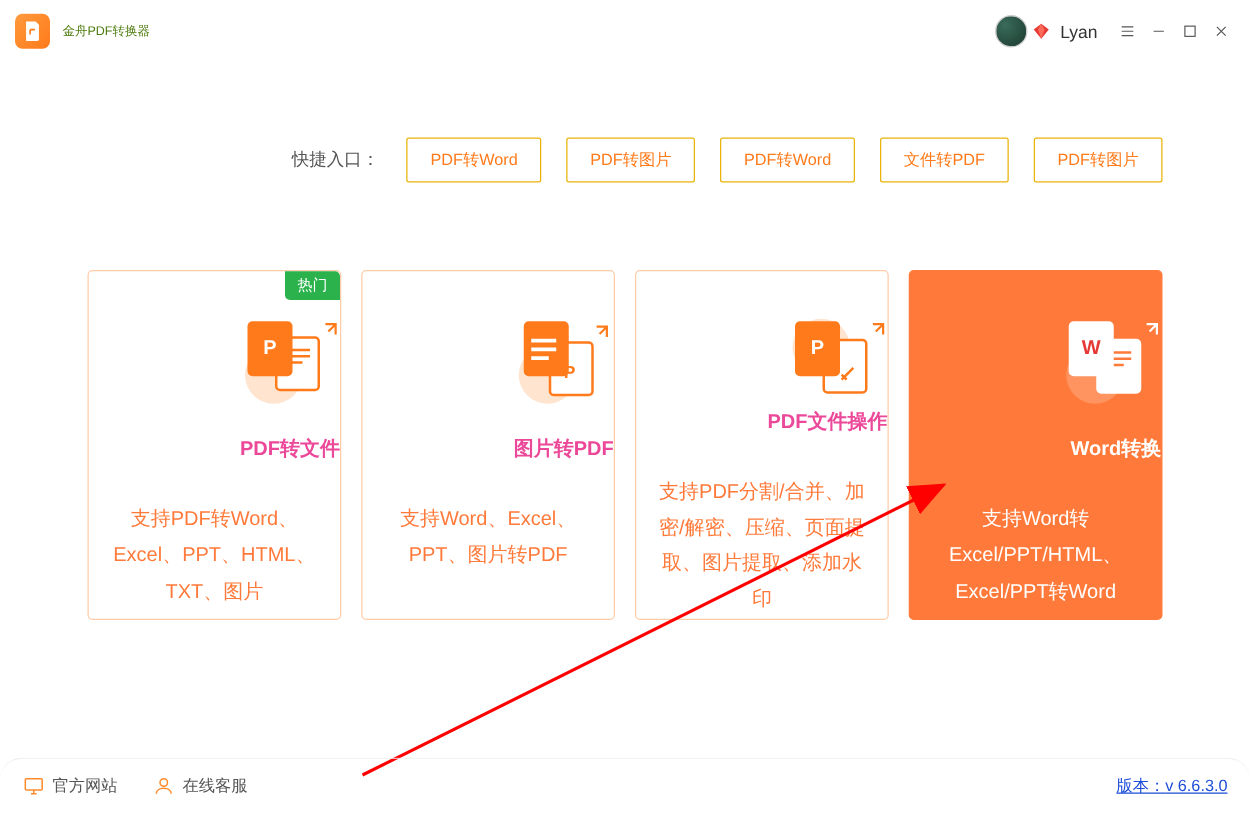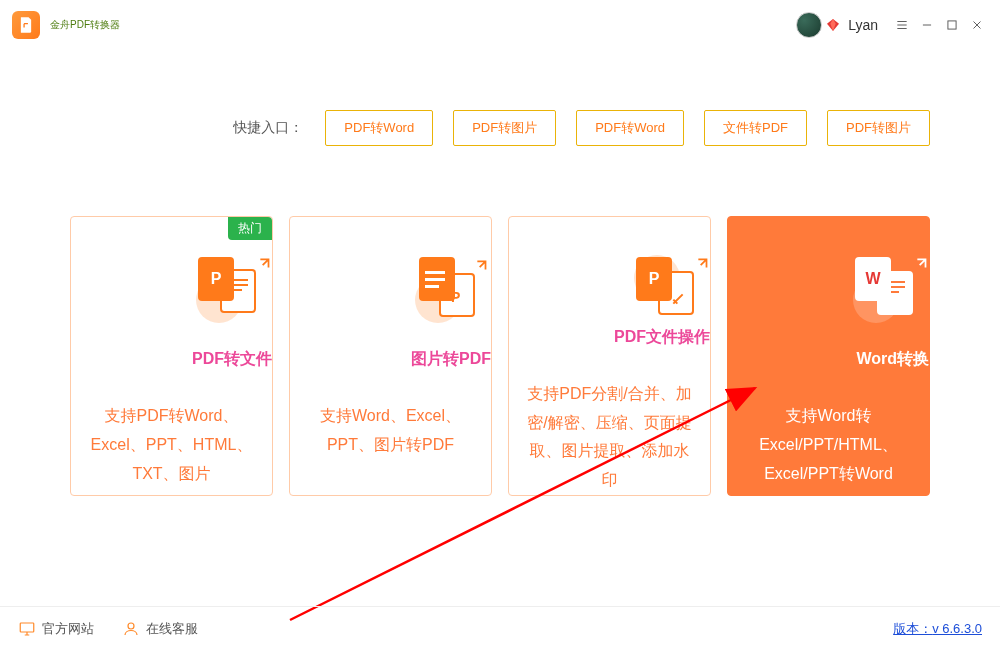--- a/index.html
+++ b/index.html
@@ -29,21 +29,21 @@
 .halo { position: absolute; width: 46px; height: 46px; background: #ffe4d0; border-radius: 50%; bottom: 4px; left: 4px; }
 .card.active .halo { background: rgba(255,255,255,0.2); }
 .card-title { font-size: 16px; color: #ec4899; font-weight: 600; margin-bottom: 32px; }
 .card.active .card-title { color: #fff; }
 .card-desc { font-size: 16px; color: #ff7a3a; text-align: center; line-height: 1.8; padding: 0 14px; white-space: pre-line; }
 .card.active .card-desc { color: #fff; }
 .doc-back { position: absolute; width: 36px; height: 44px; border-radius: 4px; background: #fff; border: 2px solid #ff7a1a; }
 .doc-front { position: absolute; width: 36px; height: 44px; border-radius: 4px; display: flex; align-items: center; justify-content: center; color: #fff; font-weight: bold; font-size: 16px; }
 .doc-arrow { position: absolute; width: 14px; height: 14px; }
 
-.footer { position: absolute; bottom: 0; left: 0; right: 0; height: 44px; border-top: 1px solid #eee; display: flex; align-items: center; padding: 0 18px; font-size: 13px; color: #555; }
+.footer { position: absolute; bottom: 0; left: 0; right: 0; height: 44px; border-top: 1px solid #eee; display: flex; align-items: center; padding: 0 18px; font-size: 13px; color: #555; border-radius: 18px; }
 .footer-link { display: flex; align-items: center; gap: 6px; margin-right: 28px; cursor: pointer; }
 .footer-link svg { width: 18px; height: 18px; stroke: #ff8a2a; fill: none; stroke-width: 1.6; }
 .version { margin-left: auto; color: #1d4ed8; text-decoration: underline; }
 
 .arrow-overlay { position: absolute; pointer-events: none; }
 </style>
 </head>
 <body>
 
 <div class="titlebar">

